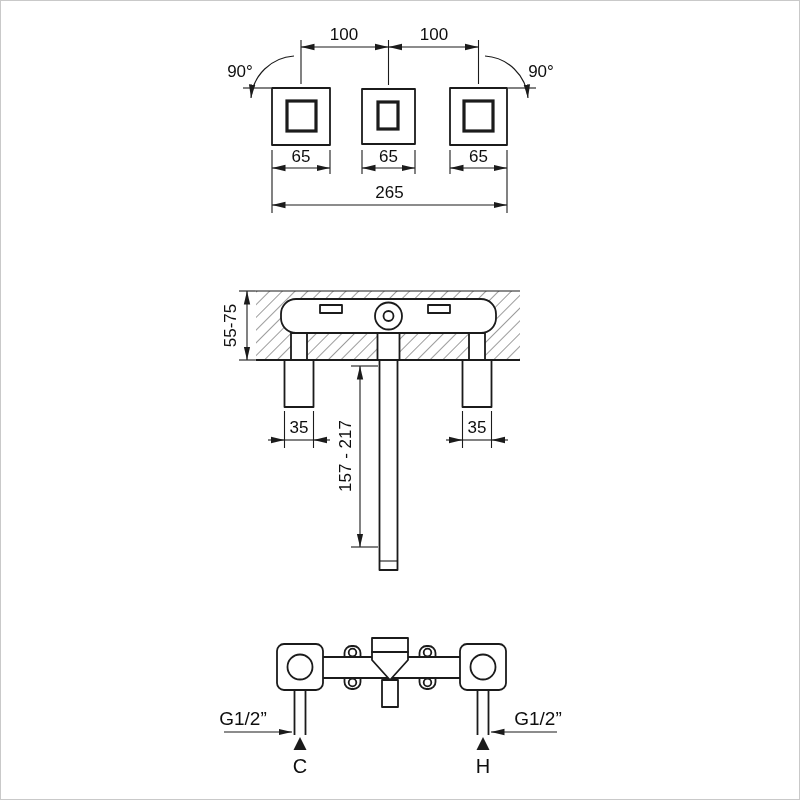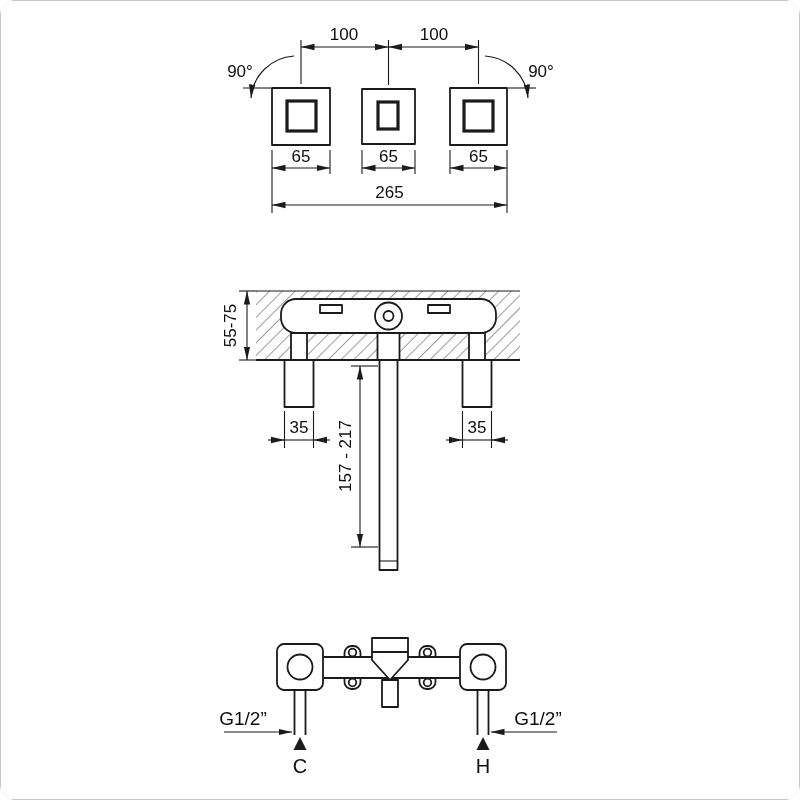--- a/index.html
+++ b/index.html
@@ -1,16 +1,16 @@
 <!DOCTYPE html>
 <html><head>
 <meta charset="utf-8">
 <style>
   html,body{margin:0;padding:0;background:#ffffff;}
-  .stage{width:800px;height:800px;position:relative;background:#c4b5fd;overflow:hidden;border-radius:16px;}
+  .stage{width:800px;height:800px;position:relative;background:#c4b5fd;overflow:hidden;}
   svg{display:block;}
   .ln{stroke:#1b1b1b;stroke-width:1.8;fill:none;stroke-linecap:butt;stroke-linejoin:round;}
   .lnw{stroke:#1b1b1b;stroke-width:1.8;fill:#ffffff;stroke-linejoin:round;}
   .thick{stroke:#1b1b1b;stroke-width:3.2;fill:none;}
   .dim{stroke:#1b1b1b;stroke-width:1.1;fill:none;}
   .t{font-family:"Liberation Sans","DejaVu Sans",sans-serif;font-size:17px;fill:#0e0e0e;}
   .t-big{font-size:19px;}
   .t-lab{font-size:20px;}
   .fillb{fill:#1b1b1b;stroke:none;}
 </style>

